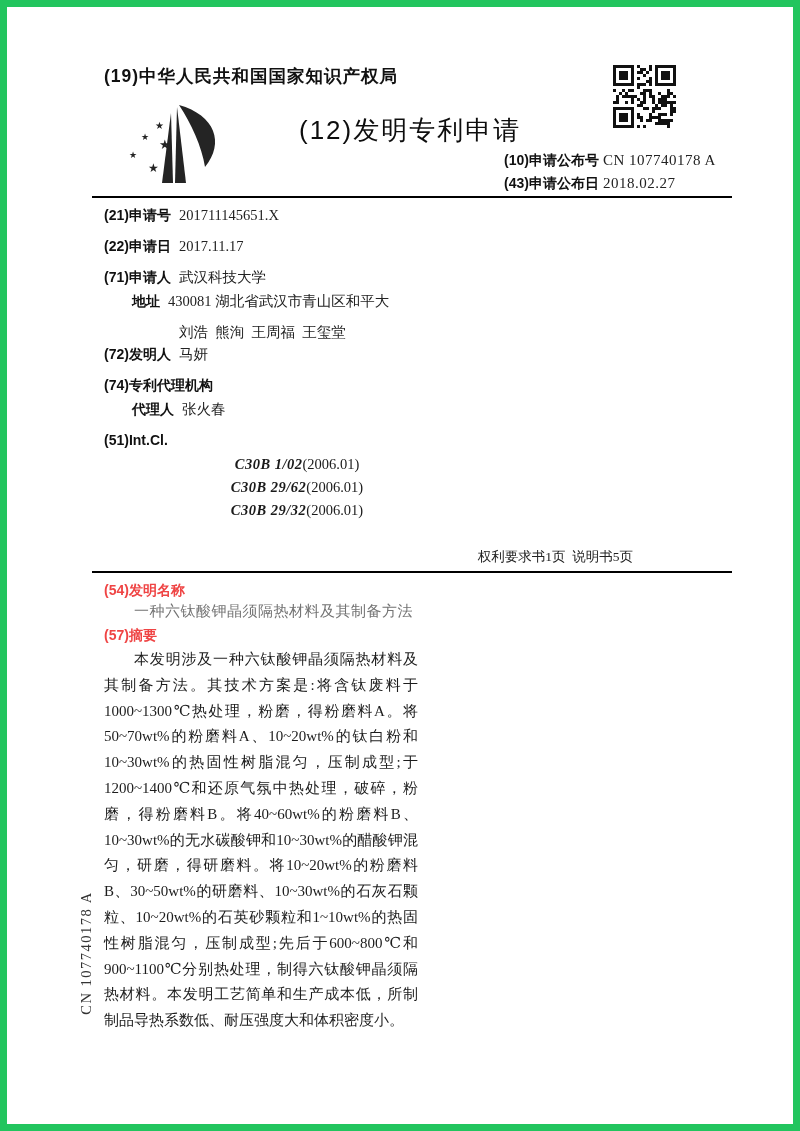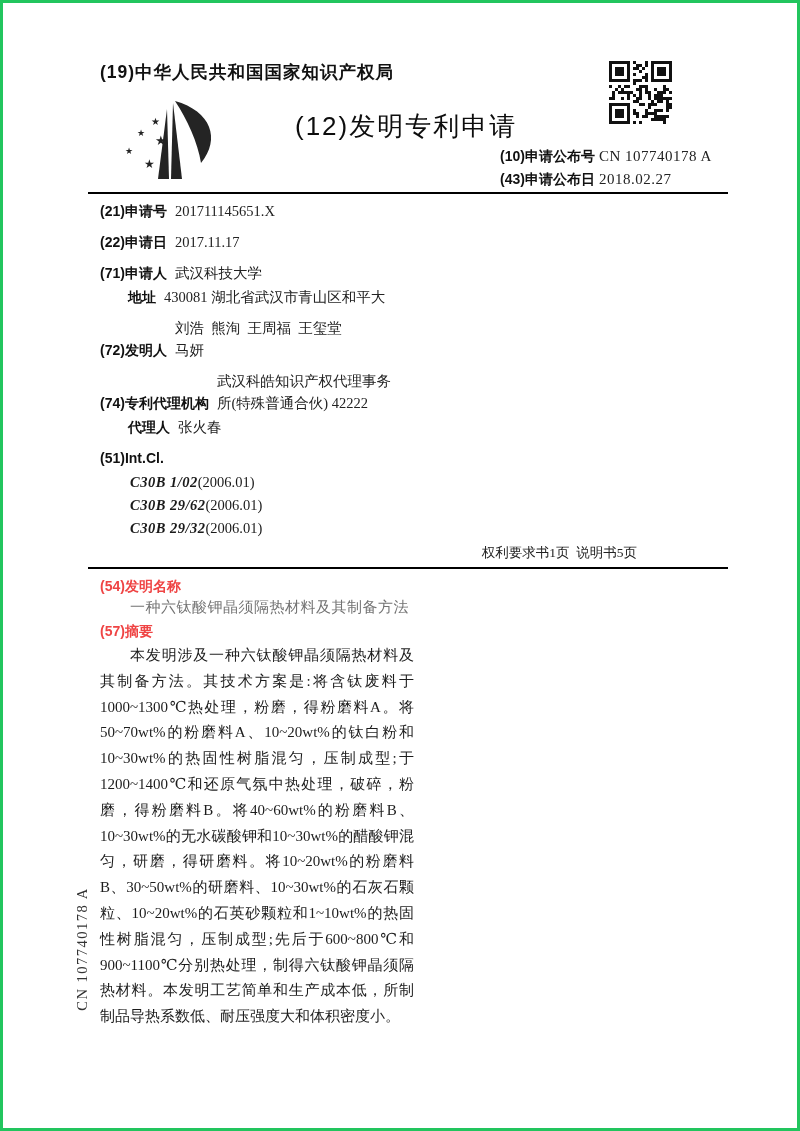--- a/index.html
+++ b/index.html
@@ -1,19 +1,19 @@
 <!DOCTYPE html>
 <html><head>
 <meta charset="utf-8">
 <style>
   * { margin:0; padding:0; box-sizing:border-box; }
   html,body { background:#e9e9e9; }
   .page {
     position:relative; width:800px; height:1131px; margin:0 auto;
-    background:#ffffff; border:3px solid #22c55e; overflow:hidden;
+    background:#ffffff; border:7px solid #22c55e; overflow:hidden;
     font-family:"Liberation Serif","DejaVu Serif",serif; color:#1a1a1a;
   }
   .office-name {
     position:absolute; left:97px; top:57px;
     font-family:"Liberation Sans","DejaVu Sans",sans-serif;
     font-weight:700; font-size:17.5px; letter-spacing:1px; color:#111;
   }
   .logo { position:absolute; left:116px; top:88px; width:122px; height:96px; }
   .doc-type {
     position:absolute; left:292px; top:106px;
@@ -35,21 +35,21 @@
   .biblio { position:absolute; left:97px; top:197px; width:356px; font-size:14.5px; }
   .field { display:flex; align-items:flex-end; margin-bottom:9px; line-height:22px; }
   .field .lbl {
     font-family:"Liberation Sans","DejaVu Sans",sans-serif;
     font-weight:700; font-size:14px; white-space:nowrap; color:#111;
     margin-right:8px; line-height:22px;
   }
   .field .val { color:#222; }
   .val-lines div { line-height:22px; white-space:pre; color:#222; }
   .sub { margin-left:28px; }
-  .intcl-codes { margin-left:30px; }
+  .intcl-codes { margin-left:30px;text-align:center; }
   .intcl-codes .code-line { line-height:23px; }
   .code-part { font-style:italic; font-weight:700; font-size:14.5px; letter-spacing:0.5px; }
   .year-part { font-size:14.5px; }
 
   .pages-info {
     position:absolute; top:541px; right:160px;
     font-size:13.5px; white-space:pre; color:#222;
   }
   .sec54 { position:absolute; left:97px; top:572px; }
   .sec57 { position:absolute; left:97px; top:617px; }
@@ -270,24 +270,20 @@
     <div class="field">
       <span class="lbl">(72)发明人</span>
       <span class="val val-lines">
         <div>刘浩  熊洵  王周福  王玺堂</div>
         <div>马妍</div>
       </span>
     </div>
 
     <div class="field" style="margin-bottom:2px">
       <span class="lbl">(74)专利代理机构</span>
-      <span class="val val-lines">
-        <div>武汉科皓知识产权代理事务</div>
-        <div>所(特殊普通合伙) 42222</div>
-      </span>
     </div>
     <div class="field sub">
       <span class="lbl">代理人</span>
       <span class="val">张火春</span>
     </div>
 
     <div class="field" style="margin-bottom:2px">
       <span class="lbl">(51)Int.Cl.</span>
     </div>
     <div class="intcl-codes">

